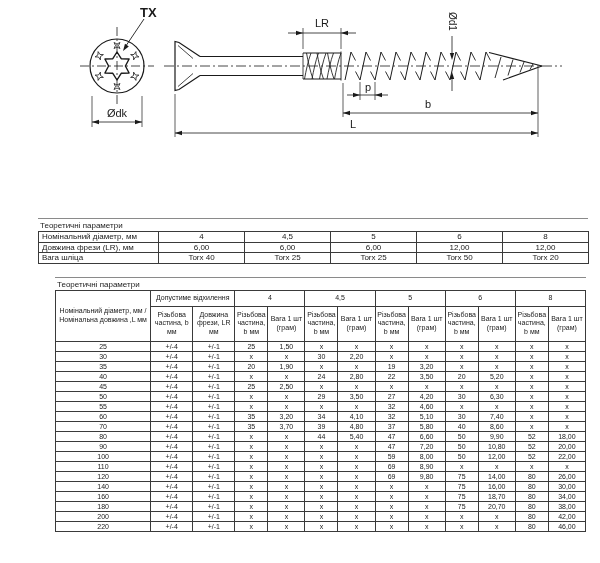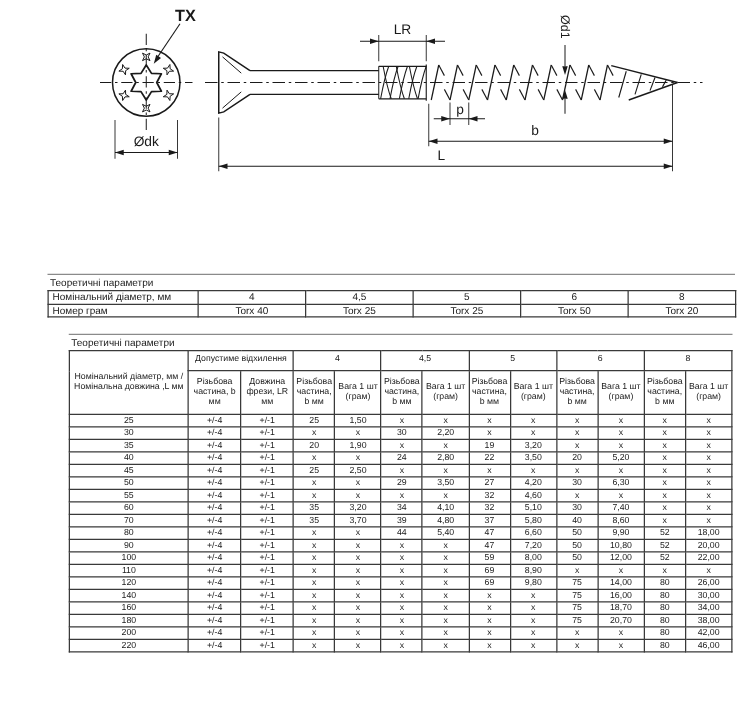--- a/index.html
+++ b/index.html
@@ -172,21 +172,29 @@
     <tbody id="t1body">
         <tr>
           <td class="lbl">Номінальний діаметр, мм</td>
           <td>4</td>
           <td>4,5</td>
           <td>5</td>
           <td>6</td>
           <td>8</td>
         </tr>
         <tr>
-          <td class="lbl">Номер грам</td>
+          <td class="lbl">Довжина фрези (LR), мм</td>
+          <td>6,00</td>
+          <td>6,00</td>
+          <td>6,00</td>
+          <td>12,00</td>
+          <td>12,00</td>
+        </tr>
+        <tr>
+          <td class="lbl">Вага шліца</td>
           <td>Torx 40</td>
           <td>Torx 25</td>
           <td>Torx 25</td>
           <td>Torx 50</td>
           <td>Torx 20</td>
         </tr>
       </tbody>
   </table>
 </div>
 

